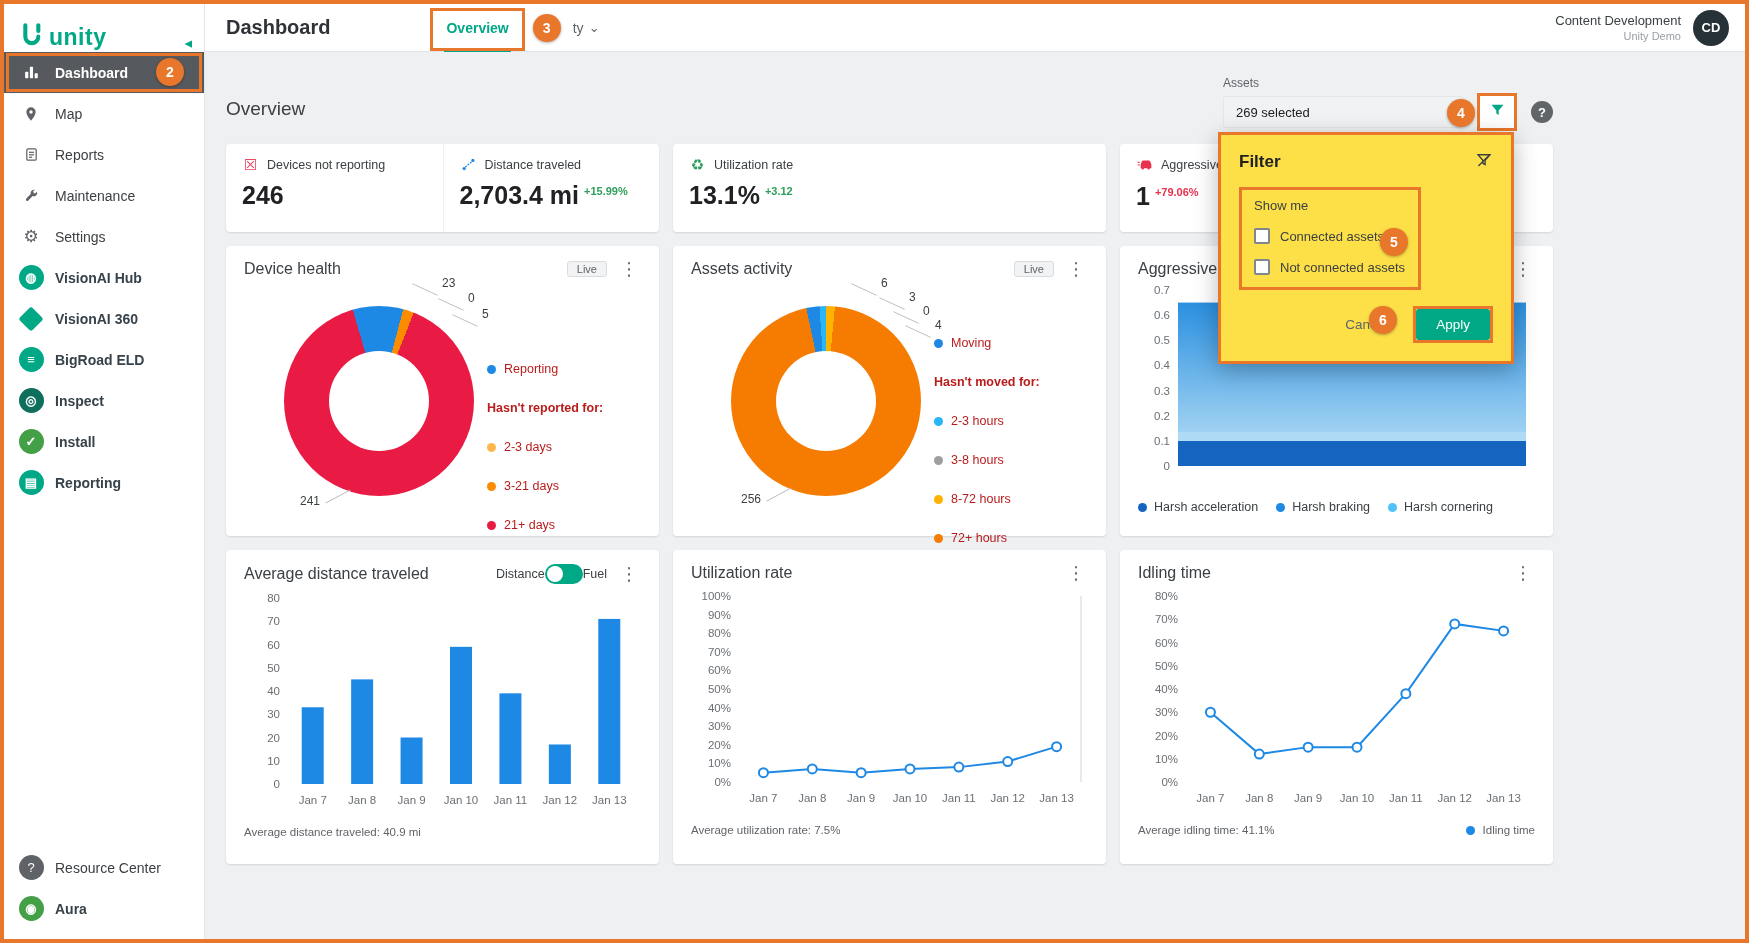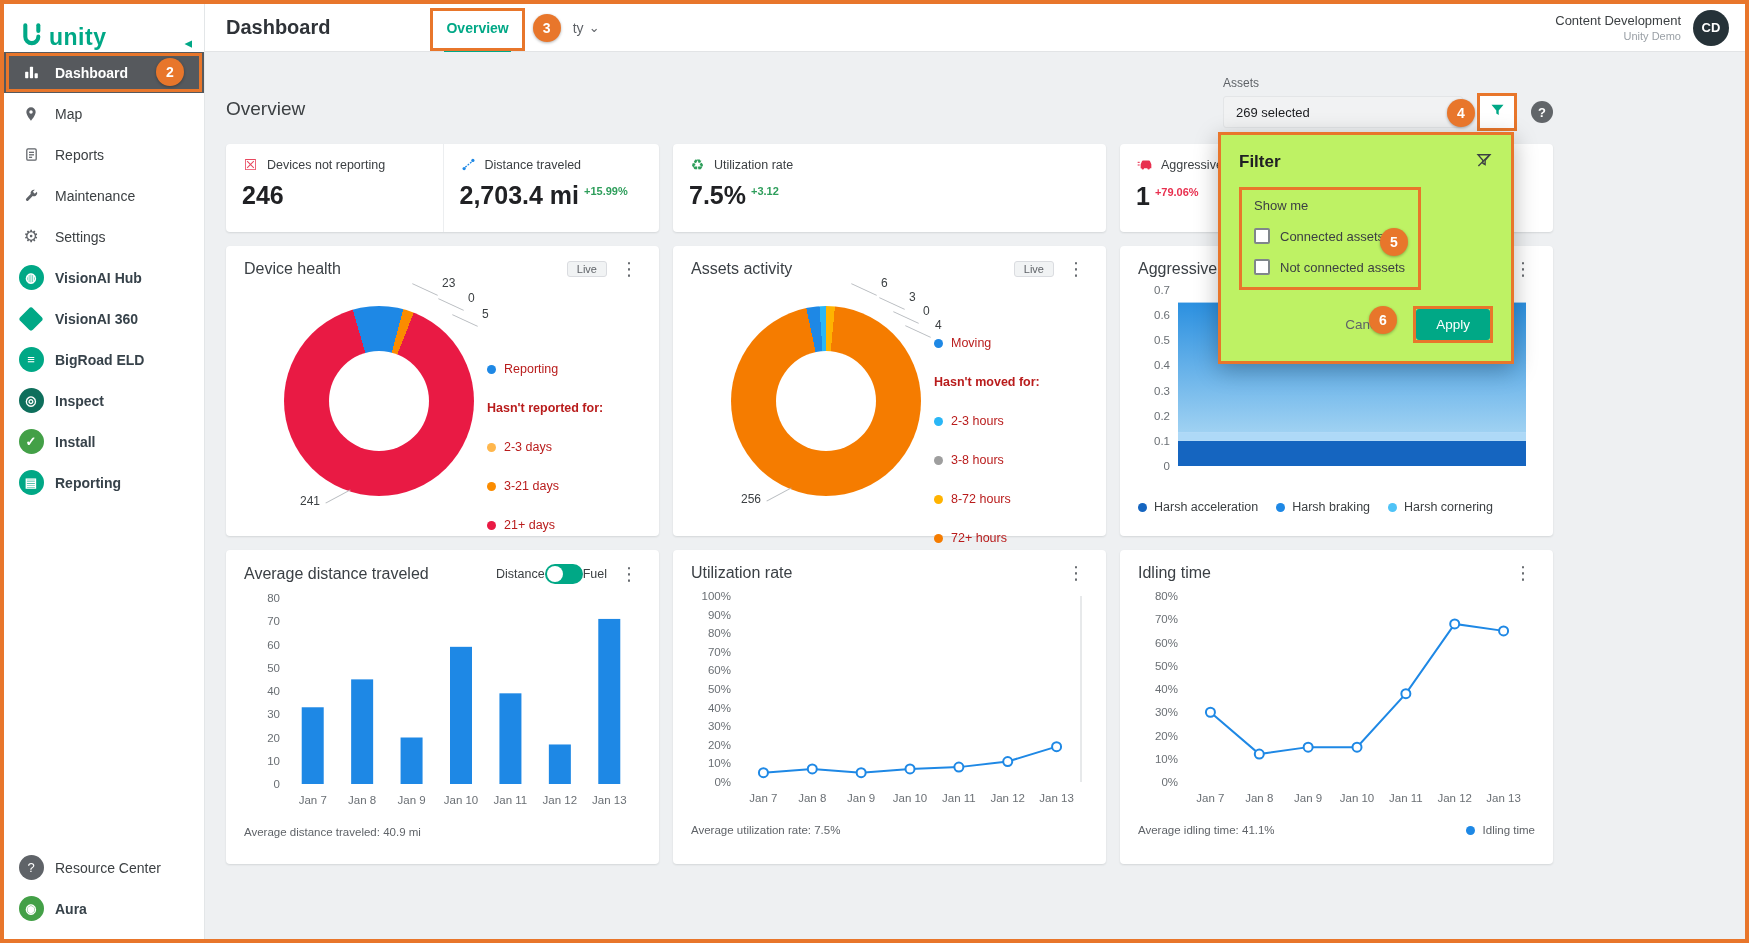--- a/index.html
+++ b/index.html
@@ -89,21 +89,21 @@
 .dh1{left:198px;top:-2px}.dh2{left:224px;top:13px}.dh3{left:238px;top:29px}.dh4{left:56px;top:216px}
 .aa1{left:190px;top:-2px}.aa2{left:218px;top:12px}.aa3{left:232px;top:26px}.aa4{left:244px;top:40px}.aa5{left:50px;top:214px}
 
 
 svg text{font-size:11.5px;fill:#6a6f74;font-family:"Liberation Sans",sans-serif}
 .chart-foot{display:flex;justify-content:space-between;align-items:center;margin-top:2px;font-size:11.5px;color:#5f6368}
 .area-legend{display:flex;gap:18px;font-size:12.5px;color:#3c4043;margin-top:6px;align-items:center}
 .area-legend .lg-row{gap:7px}
 
 
-.popup{position:absolute;left:1214px;top:128px;width:296px;background:#bef264;border:3px solid #e8762b;box-shadow:0 6px 22px rgba(0,0,0,.28);z-index:40;padding:16px 18px 18px}
+.popup{position:absolute;left:1214px;top:128px;width:296px;background:#fde047;border:3px solid #e8762b;box-shadow:0 6px 22px rgba(0,0,0,.28);z-index:40;padding:16px 18px 18px}
 .popup-head{display:flex;justify-content:space-between;align-items:center}
 .popup-title{font-size:17px;font-weight:600;color:#202124}
 .showme-box{border:3px solid #e8762b;margin-top:14px;padding:8px 12px 12px;position:relative;width:182px}
 .showme-label{font-size:13px;color:#3c4043}
 .opt{display:flex;align-items:center;gap:10px;margin-top:15px;font-size:13px;color:#3c4043;cursor:pointer}
 .cb{width:16px;height:16px;border:2px solid #80868b;border-radius:2px;background:#fff;flex:0 0 auto}
 .popup-foot{display:flex;align-items:center;justify-content:flex-end;margin-top:16px;position:relative;gap:26px}
 .cancel{font-size:13.5px;color:#5f6368;cursor:pointer}
 .apply-wrap{border:3px solid #e8762b;display:inline-block}
 .apply{background:#00a886;color:#fff;border:none;padding:8px 20px;font-size:13.5px;border-radius:3px;cursor:pointer;font-family:"Liberation Sans",sans-serif}
@@ -298,21 +298,21 @@
           <div class="kpi-val"><span>2,703.4 mi</span><span class="delta up">+15.99%</span></div>
         </div>
       </div>
 
       <div class="card kpi-pair">
         <div class="kpi">
           <div class="kpi-top">
             <span class="kpi-ic" style="color:#2e9e5b">♻</span>
             <span>Utilization rate</span>
           </div>
-          <div class="kpi-val"><span>7.5%</span><span class="delta up">+3.12</span></div>
+          <div class="kpi-val"><span>13.1%</span><span class="delta up">+3.12</span></div>
         </div>
       </div>
 
       <div class="card" style="height:88px">
         <div class="kpi">
           <div class="kpi-top">
             <span class="kpi-ic">
               <svg width="16" height="16" viewBox="0 0 24 24">
                   <path d="M5.5 11l1.8-4.4A2 2 0 0 1 9.2 5.3h8.6a2 2 0 0 1 1.9 1.3L21.5 11v6h-2.2a1.9 1.9 0 0 1-3.8 0h-4.9a1.9 1.9 0 0 1-3.8 0H5.5v-6z" fill="#e8304f"></path>
                   <line x1="1" y1="8" x2="4" y2="8" stroke="#e8304f" stroke-width="1.6"></line>

